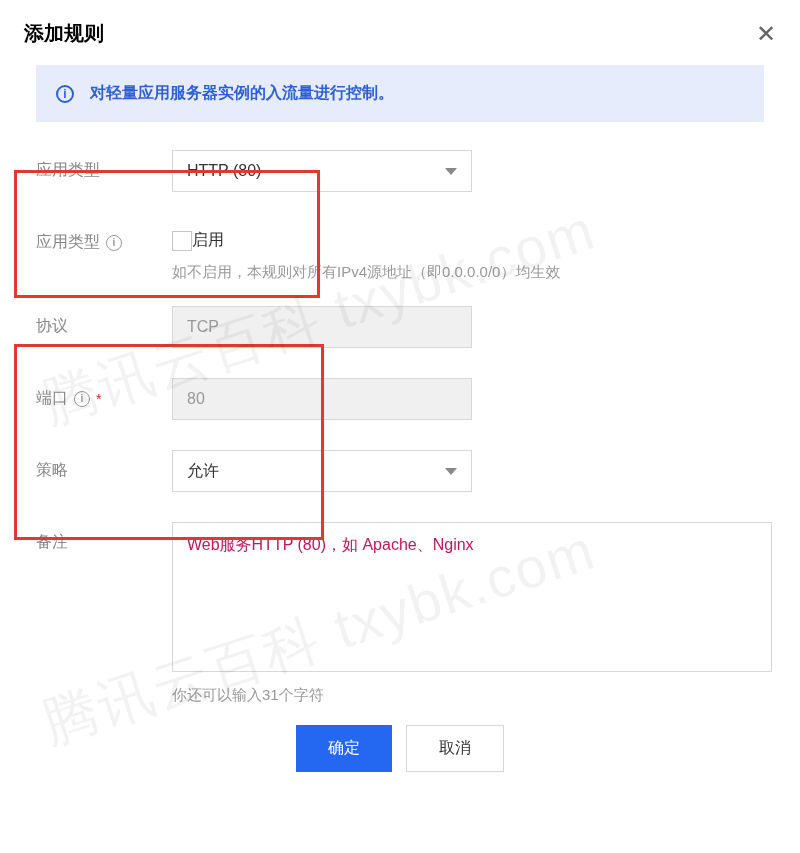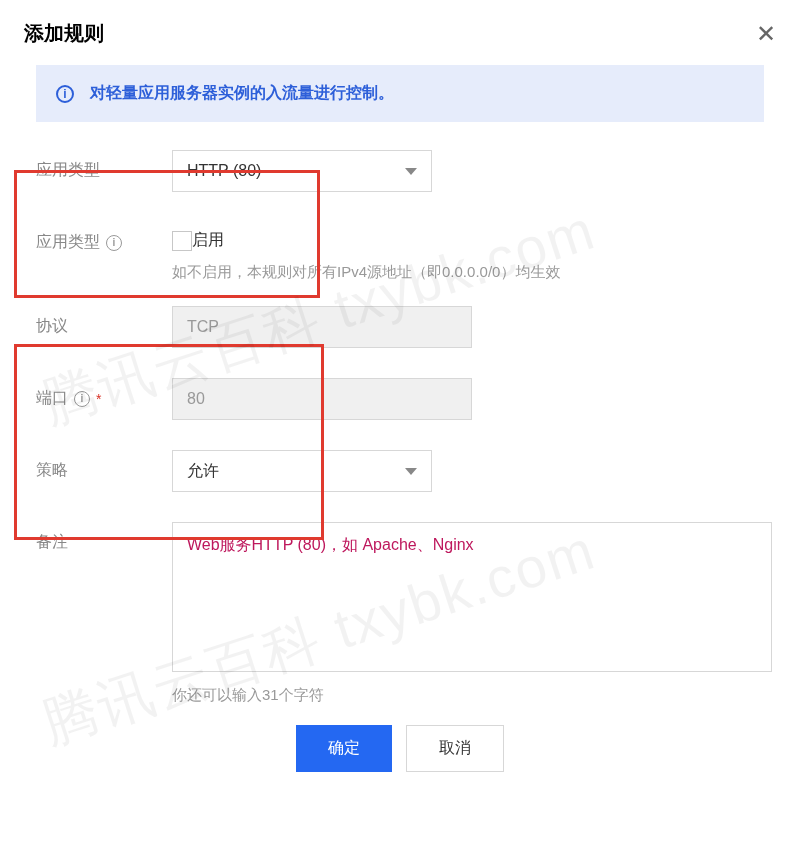--- a/index.html
+++ b/index.html
@@ -72,21 +72,21 @@
   font-size: 16px;
   padding-top: 10px;
   display: flex;
   align-items: center;
   gap: 6px;
 }
 .form-control {
   flex: 1;
 }
 .select-box {
-  width: 260px;
+  width: 300px;
   height: 42px;
   border: 1px solid #d7d7d7;
   display: flex;
   align-items: center;
   justify-content: space-between;
   padding: 0 14px;
   background: #fff;
   cursor: pointer;
   font-size: 16px;
   color: #333;

